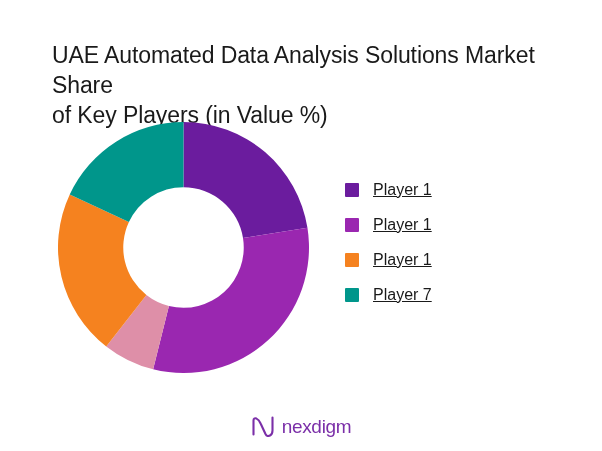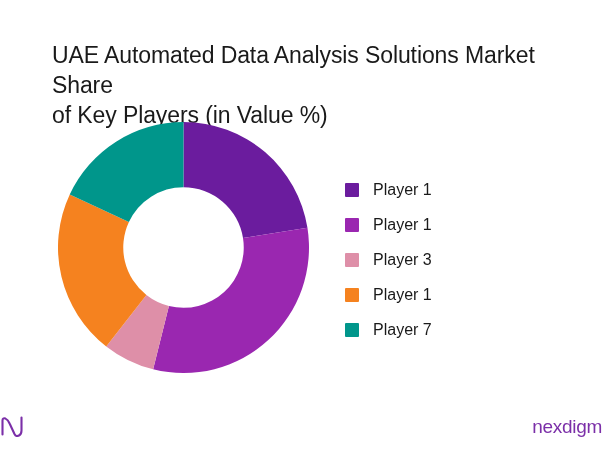--- a/index.html
+++ b/index.html
@@ -59,28 +59,29 @@
     height: 14px;
     flex: 0 0 14px;
     border-radius: 1px;
   }
   .legend-label {
     margin-left: 14px;
     font-size: 16px;
     color: #1a1a1a;
     line-height: 1;
     white-space: nowrap;
+    text-decoration: underline;
   }
   #brand {
     position: absolute;
     left: 0;
     right: 0;
     top: 415px;
     display: flex;
-    justify-content: space-between;
+    justify-content: center;
     align-items: center;
   }
   #brand-mark {
     width: 24px;
     height: 22px;
     margin-right: 7px;
   }
   #brand-text {
     font-size: 19px;
     color: #7b2fa8;
@@ -112,24 +113,20 @@
   <div id="legend">
     <div class="legend-row">
       <span class="legend-swatch" style="background: rgb(107, 28, 158);"></span>
       <span class="legend-label">Player 1</span>
     </div>
     <div class="legend-row">
       <span class="legend-swatch" style="background: rgb(154, 39, 176);"></span>
       <span class="legend-label">Player 1</span>
     </div>
     <div class="legend-row">
-      <span class="legend-swatch" style="background: rgb(222, 143, 168);"></span>
-      <span class="legend-label">Player 3</span>
-    </div>
-    <div class="legend-row">
       <span class="legend-swatch" style="background: rgb(245, 130, 31);"></span>
       <span class="legend-label">Player 1</span>
     </div>
     <div class="legend-row">
       <span class="legend-swatch" style="background: rgb(0, 150, 139);"></span>
       <span class="legend-label">Player 7</span>
     </div>
   </div>
 
   <div id="brand">

